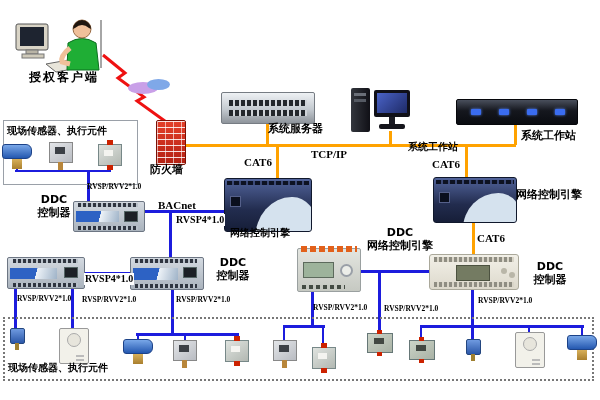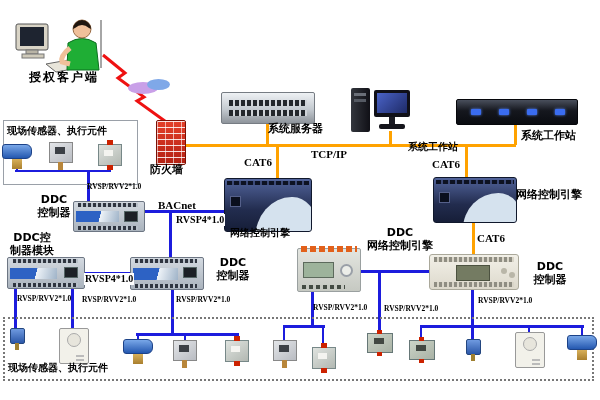--- a/index.html
+++ b/index.html
@@ -279,24 +279,20 @@
   <div class="lbl tech sm" style="left:82px;top:296px;">RVSP/RVV2*1.0</div>
   <div class="lbl tech sm" style="left:176px;top:296px;">RVSP/RVV2*1.0</div>
   <div class="lbl tech sm" style="left:313px;top:304px;">RVSP/RVV2*1.0</div>
   <div class="lbl tech sm" style="left:384px;top:305px;">RVSP/RVV2*1.0</div>
   <div class="lbl tech sm" style="left:478px;top:297px;">RVSP/RVV2*1.0</div>
 
   <div class="lbl c" style="left:30px;top:194px;width:48px;font-size:11px;">
     <div>DDC</div>
     <div>控制器</div>
   </div>
-  <div class="lbl c" style="left:2px;top:232px;width:60px;font-size:11px;">
-    <div>DDC控</div>
-    <div>制器模块</div>
-  </div>
   <div class="lbl c" style="left:211px;top:257px;width:44px;font-size:11px;">
     <div>DDC</div>
     <div>控制器</div>
   </div>
   <div class="lbl c" style="left:360px;top:227px;width:80px;font-size:11px;">
     <div>DDC</div>
     <div>网络控制引擎</div>
   </div>
   <div class="lbl c" style="left:526px;top:261px;width:48px;font-size:11px;">
     <div>DDC</div>

